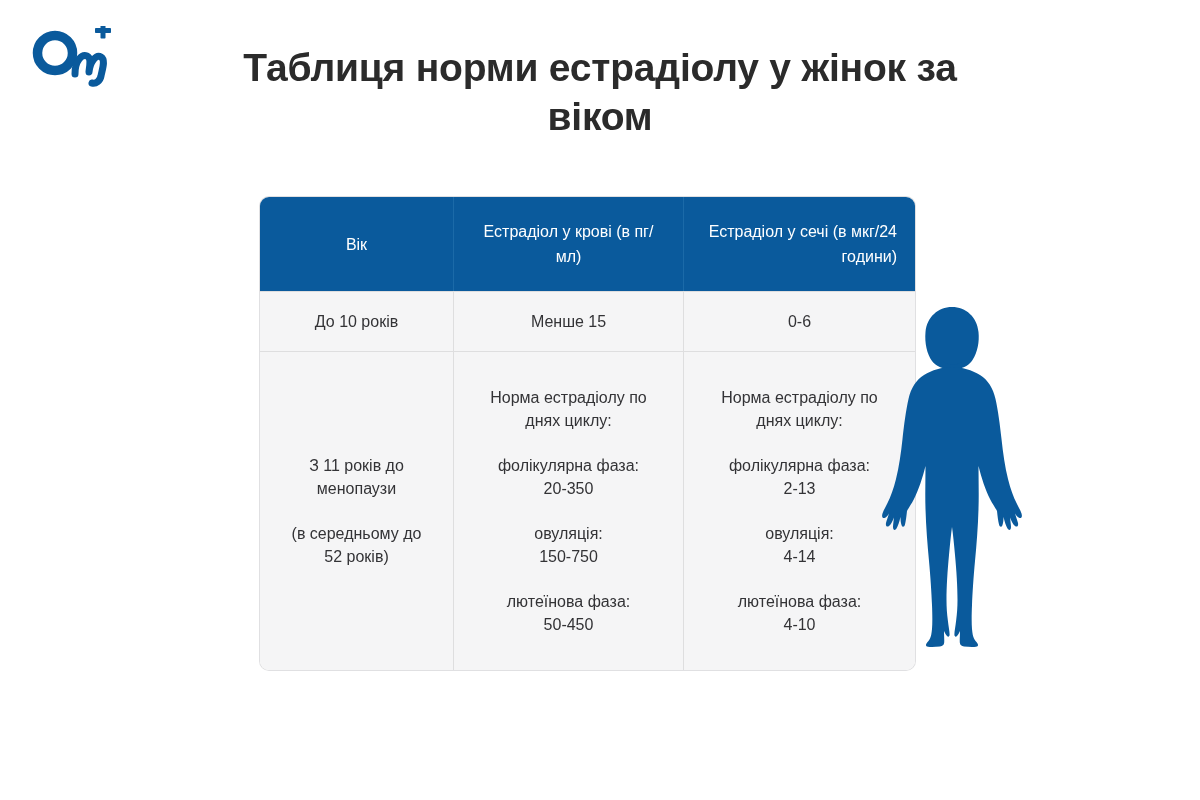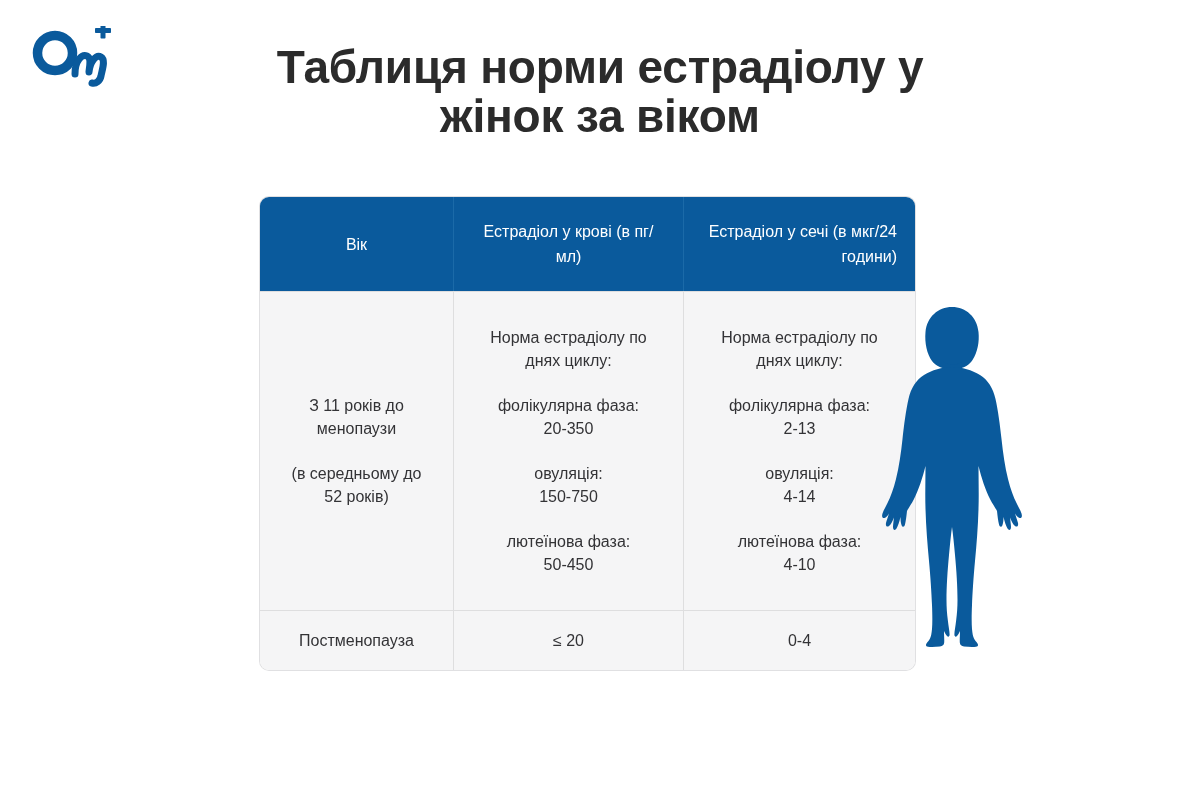--- a/index.html
+++ b/index.html
@@ -26,21 +26,21 @@
   }
   #logo .logo-svg { display: block; }
 
   
   #page-title {
     position: absolute;
     left: 230px;
     top: 43px;
     width: 740px;
     text-align: center;
-    font-size: 46px;
+    font-size: 39px;
     line-height: 49px;
     font-weight: bold;
     color: #2b2b2b;
     letter-spacing: -0.2px;
   }
 
   
   #table-wrap {
     position: absolute;
     left: 260px;
@@ -129,20 +129,25 @@
       </colgroup>
     <thead>
       <tr>
         <th>Вік</th>
         <th>Естрадіол у крові (в пг/мл)</th>
         <th>Естрадіол у сечі (в мкг/24 години)</th>
       </tr>
     </thead>
     <tbody>
 
+      <tr>
+        <td>До 10 років</td>
+        <td>Менше 15</td>
+        <td>0-6</td>
+      </tr>
 
       <tr>
         <td class="tall">
           <div class="cell-block">З 11 років до менопаузи</div>
           <div class="cell-block">(в середньому до 52 років)</div>
         </td>
 
         <td class="tall">
           <div class="cell-block">Норма естрадіолу по днях циклу:</div>
           <div class="cell-block">
@@ -169,25 +174,20 @@
             <span class="phase-name">овуляція:</span>
             <span class="phase-val">4-14</span>
           </div>
           <div class="cell-block">
             <span class="phase-name">лютеїнова фаза:</span>
             <span class="phase-val">4-10</span>
           </div>
         </td>
       </tr>
 
-      <tr>
-        <td>Постменопауза</td>
-        <td>≤ 20</td>
-        <td>0-4</td>
-      </tr>
     </tbody>
   </table>
 </div>
 
 <div id="silhouette">
   <svg width="145" height="345" viewBox="0 0 145 345">
     <g fill="#0a5a9c">
 
       <path d="M72 2
                C58 2, 47 12, 45.5 27

